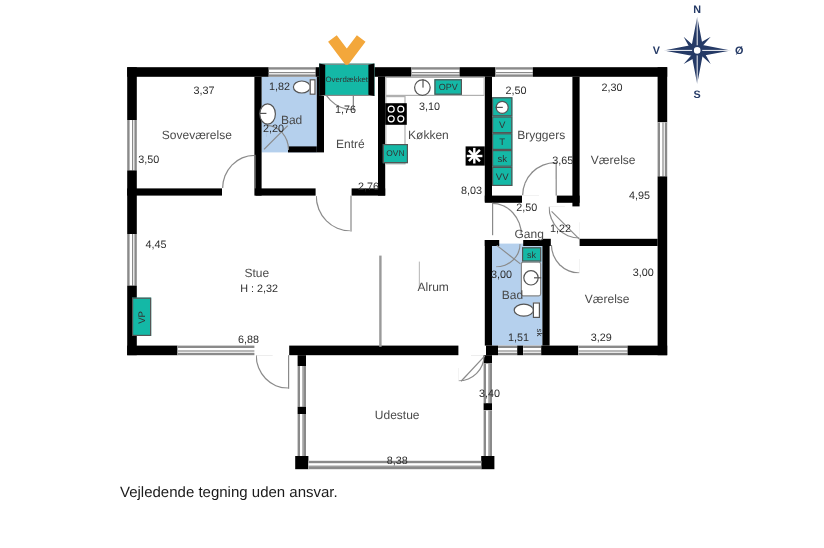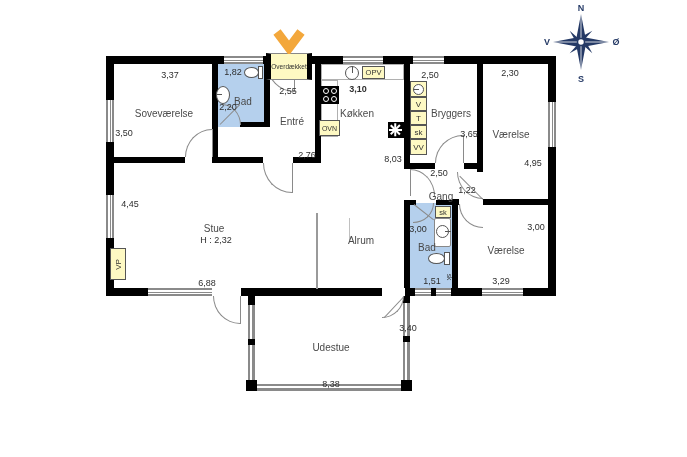--- a/index.html
+++ b/index.html
@@ -15,21 +15,21 @@
   .roomfill{position:absolute;background:#b5d0ed;}
   .arc{position:absolute;box-sizing:border-box;}
   .arc-tl{border-top:1px solid #8a8a8a;border-left:1px solid #8a8a8a;border-top-left-radius:100%;}
   .arc-tr{border-top:1px solid #8a8a8a;border-right:1px solid #8a8a8a;border-top-right-radius:100%;}
   .arc-bl{border-bottom:1px solid #8a8a8a;border-left:1px solid #8a8a8a;border-bottom-left-radius:100%;}
   .arc-br{border-bottom:1px solid #8a8a8a;border-right:1px solid #8a8a8a;border-bottom-right-radius:100%;}
   .leaf{position:absolute;background:#8a8a8a;}
   .dleaf{position:absolute;height:1px;background:#8a8a8a;transform-origin:0 50%;}
   .dim{position:absolute;font-size:9px;color:#2e2e2e;white-space:nowrap;transform:translate(-50%,-50%);}
   .rname{position:absolute;font-size:10px;color:#4a4a4a;white-space:nowrap;transform:translate(-50%,-50%);}
-  .box{position:absolute;background:#fef9c3;border:1px solid #555;box-sizing:border-box;
+  .box{position:absolute;background:#14b8a6;border:1px solid #555;box-sizing:border-box;
        display:flex;align-items:center;justify-content:center;font-size:8px;color:#333;}
   .outline{position:absolute;background:#fff;border:1px solid #b0b0b0;box-sizing:border-box;}
   .oval{position:absolute;background:#fff;border:1px solid #555;border-radius:50%;box-sizing:border-box;}
   .rect{position:absolute;background:#fff;border:1px solid #555;box-sizing:border-box;}
   .tick{position:absolute;background:#555;}
   .burner{position:absolute;width:6px;height:6px;border:1px solid #fff;border-radius:50%;box-sizing:border-box;}
   .xbar{position:absolute;left:1px;top:7px;width:13px;height:1.5px;background:#fff;}
   .disclaimer{position:absolute;left:100px;top:403px;font-size:12.5px;color:#1a1a1a;}
   .tiny{font-size:6.5px;}
 </style>
@@ -125,21 +125,21 @@
   <div class="leaf" style="left:240px;top:296px;width:1px;height:28px;"></div>
   <div class="arc arc-br" style="left:382px;top:296px;width:22px;height:22px;"></div>
   <div class="dleaf" style="left:404px;top:296px;width:29px;transform:rotate(133deg);"></div>
 
   <div class="box tiny" style="left:266px;top:53px;width:46px;height:27px;border:1px solid #888;border-left:5px solid #000;border-right:5px solid #000;">
     <span>Overdækket</span>
   </div>
   <svg class="abs" style="left:272px;top:27px;" width="34" height="27" viewBox="0 0 34 27">
     <polyline points="5,5 17,21 29,5" fill="none" stroke="#f3a73b" stroke-width="9"></polyline>
   </svg>
-  <div class="dim" style="left:288px;top:91px;">2,55</div>
+  <div class="dim" style="left:288px;top:91px;">1,76</div>
 
   <div class="outline" style="left:321px;top:64px;width:83px;height:16px;"></div>
   <div class="outline" style="left:321px;top:80px;width:17px;height:57px;"></div>
   <div class="abs" style="left:321px;top:86px;width:18px;height:18px;background:#000;">
     <div class="burner" style="left:2px;top:2px;"></div>
       <div class="burner" style="left:10px;top:2px;"></div>
     <div class="burner" style="left:2px;top:10px;"></div>
       <div class="burner" style="left:10px;top:10px;"></div>
   </div>
   <div class="oval" style="left:345px;top:66px;width:14px;height:14px;"></div>
@@ -201,21 +201,21 @@
   <div class="rname" style="left:441px;top:184px;margin-top:12px;">Gang</div>
   <div class="rname" style="left:214px;top:228px;">Stue</div>
   <div class="dim" style="left:216px;top:240px;">H : 2,32</div>
   <div class="rname" style="left:361px;top:240px;">Alrum</div>
   <div class="rname" style="left:427px;top:247px;">Bad</div>
   <div class="rname" style="left:506px;top:250px;">Værelse</div>
   <div class="rname" style="left:331px;top:347px;">Udestue</div>
 
   <div class="dim" style="left:170px;top:75px;">3,37</div>
   <div class="dim" style="left:233px;top:72px;">1,82</div>
-  <div class="dim" style="left:358px;top:89px;font-weight:bold;">3,10</div>
+  <div class="dim" style="left:358px;top:89px;">3,10</div>
   <div class="dim" style="left:430px;top:75px;">2,50</div>
   <div class="dim" style="left:510px;top:73px;">2,30</div>
   <div class="dim" style="left:228px;top:107px;">2,20</div>
   <div class="dim" style="left:124px;top:133px;text-align:right;">3,50</div>
   <div class="dim" style="left:469px;top:134px;">3,65</div>
   <div class="dim" style="left:307px;top:155px;">2,76</div>
   <div class="dim" style="left:393px;top:159px;">8,03</div>
   <div class="dim" style="left:533px;top:163px;">4,95</div>
   <div class="dim" style="left:439px;top:173px;">2,50</div>
   <div class="dim" style="left:467px;top:190px;">1,22</div>
@@ -235,13 +235,14 @@
     </g>
     <line x1="40" y1="14" x2="40" y2="70" stroke="#ffffff" stroke-width="0.8"></line>
     <line x1="12" y1="42" x2="68" y2="42" stroke="#ffffff" stroke-width="0.8"></line>
     <circle cx="40" cy="42" r="3.5" fill="#ffffff" stroke="#253a66" stroke-width="1.5"></circle>
     <text x="40" y="11" text-anchor="middle" font-size="9" font-weight="bold" fill="#253a66" font-family="Liberation Sans, sans-serif">N</text>
     <text x="40" y="82" text-anchor="middle" font-size="9" font-weight="bold" fill="#253a66" font-family="Liberation Sans, sans-serif">S</text>
     <text x="6" y="45" text-anchor="middle" font-size="9" font-weight="bold" fill="#253a66" font-family="Liberation Sans, sans-serif">V</text>
     <text x="75" y="45" text-anchor="middle" font-size="9" font-weight="bold" fill="#253a66" font-family="Liberation Sans, sans-serif">Ø</text>
   </svg>
 
+  <div class="disclaimer">Vejledende tegning uden ansvar.</div>
 </div>
 
 </body></html>

